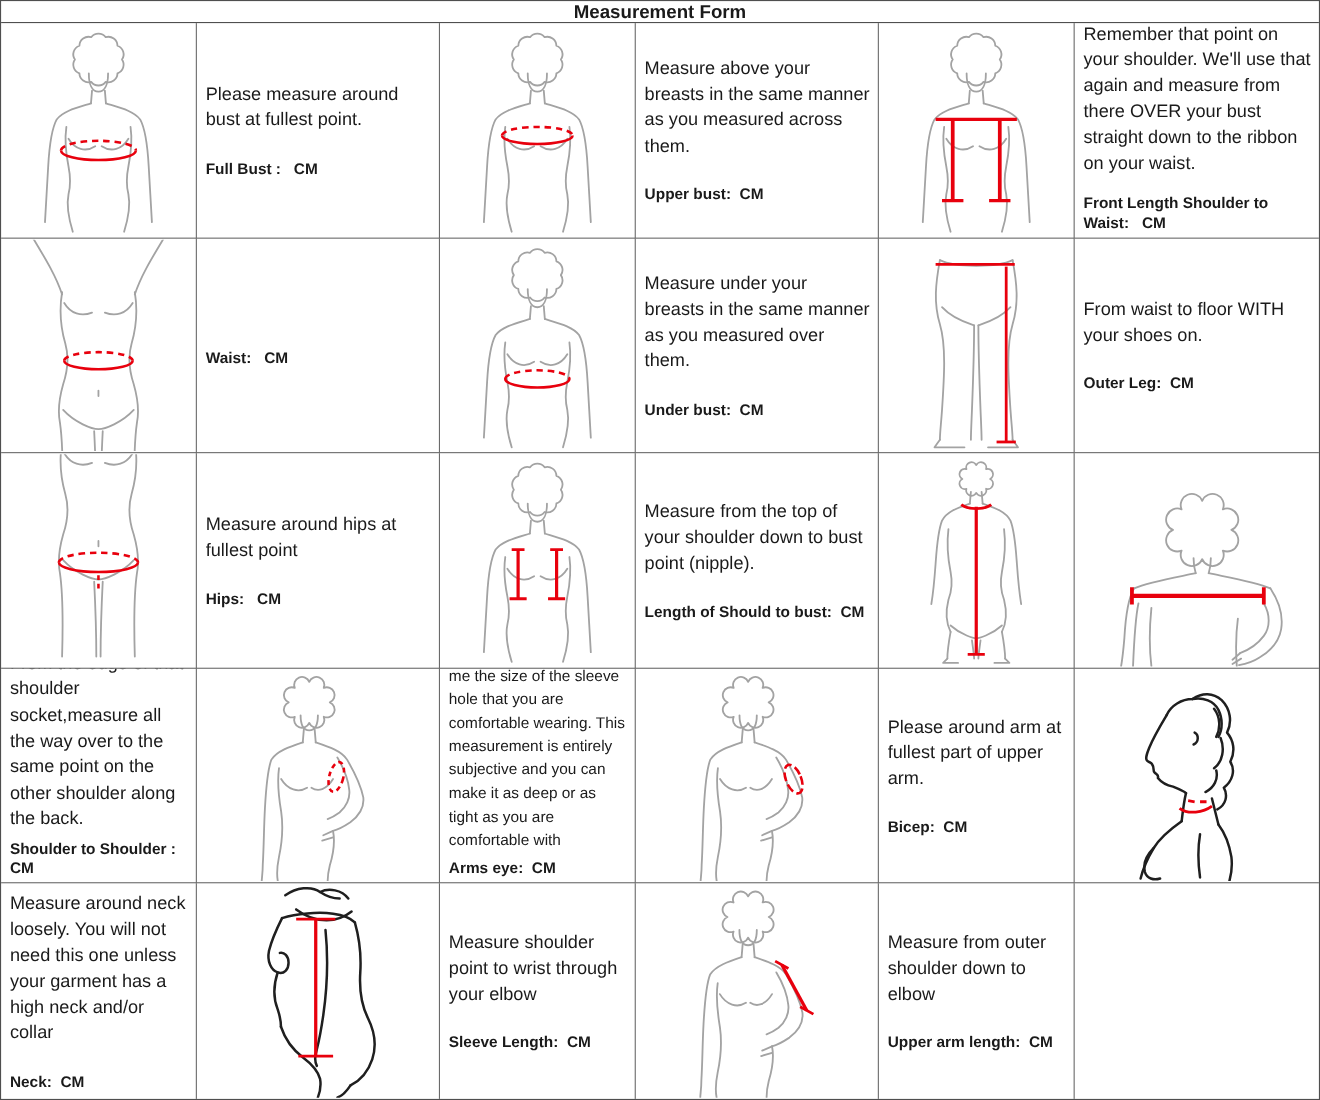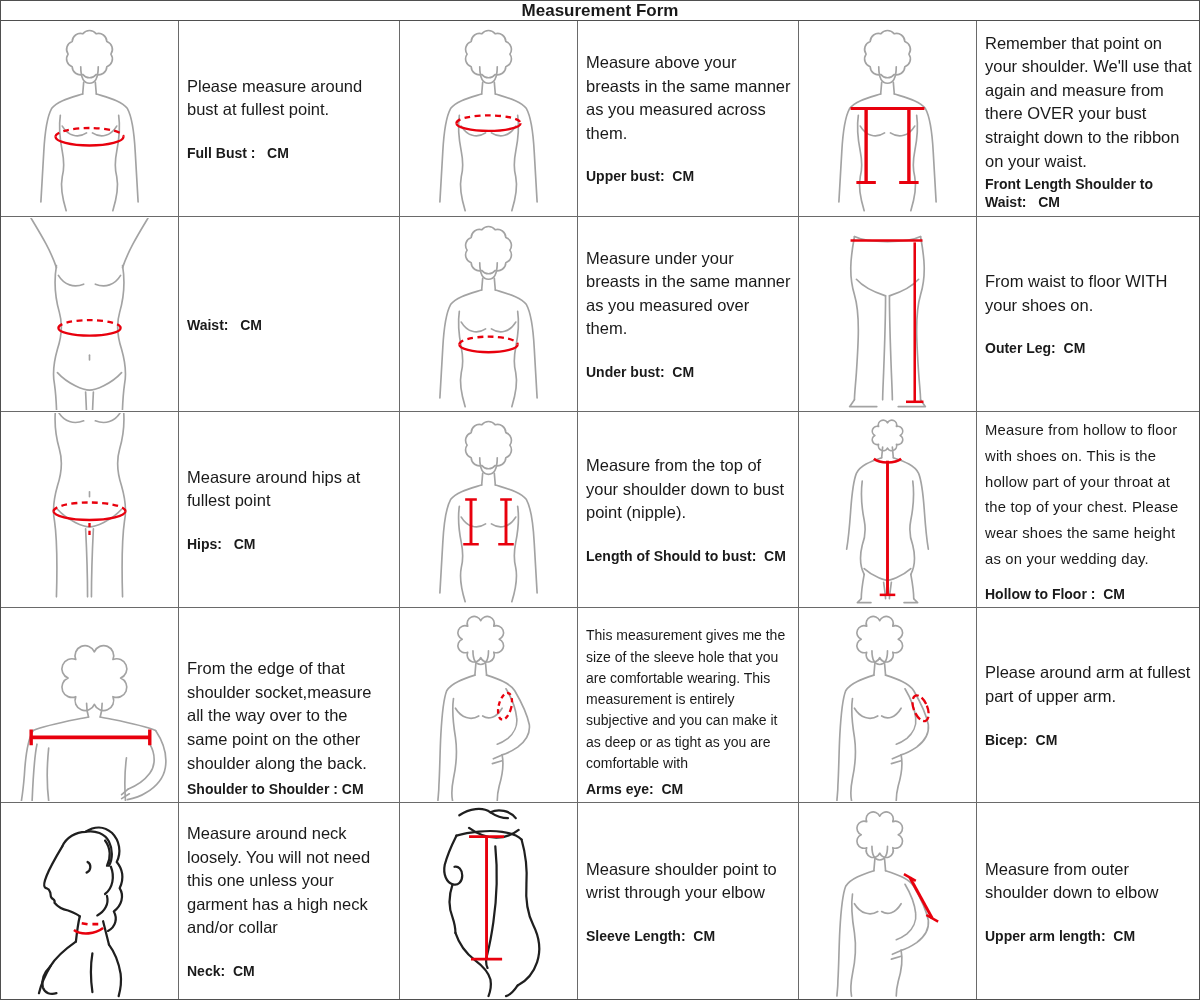--- a/index.html
+++ b/index.html
@@ -15,21 +15,21 @@
   .page > :nth-child(6n+1):not(.hdr){border-right:none;}
   .page > :nth-child(n+26){border-bottom:none;}
   .fc{display:flex;align-items:center;justify-content:center;padding:1px;}
   .fc svg{width:100%;height:100%;}
   .tc{display:flex;flex-direction:column;justify-content:center;padding:4px 7px 4px 8px;}
   .tc.top{justify-content:flex-end;padding-top:3px;}
   .desc{font-size:16.5px;line-height:1.43;white-space:pre-wrap;}
   .label{font-weight:bold;font-size:14px;line-height:1.3;margin-top:22px;white-space:pre-wrap;}
   .sm .desc{font-size:14px;line-height:1.52;}
   .smw .desc{font-size:14.8px;line-height:1.74;letter-spacing:0.2px;}
-  .mt2 .label{margin-top:2px;}
+  .mt2 .label{margin-top:14px;}
   .mt6 .label{margin-top:6px;}
   .mt12 .label{margin-top:12px;}
   .mt16 .label{margin-top:5px;}
   
   .fig{stroke:#a3a3a3;stroke-width:1.7;fill:none;}
   .fig.dark{stroke:#1f1f1f;stroke-width:2.3;}
   .fig .red{stroke:#e8000d;stroke-width:2.4;fill:none;}
   .fig .w26{stroke-width:2.6}.fig .w3{stroke-width:3}.fig .w35{stroke-width:3.5}.fig .w4{stroke-width:4}
   .fig .dash{stroke-dasharray:6 4.5;}
   .fig .dash2{stroke-dasharray:4.5 3.5;}
@@ -228,24 +228,20 @@
     <div class="label">Length of Should to bust:  CM</div>
   </div>
   <div class="cell fc">
     <svg class="fig" viewBox="0 0 180 196">
       <use href="#sym-stand"></use>
       <path class="red w26" d="M76,46 C82,51 98,51 104,46"></path>
       <path class="red w3" d="M90,48 L90,186"></path>
       <path class="red w26" d="M82,186 L98,186"></path>
     </svg>
   </div>
-  <div class="cell tc top smw mt12">
-    <div class="desc">Measure from hollow to floor with shoes on. This is the hollow part of your throat at the top of your chest. Please wear shoes the same height as on your wedding day.</div>
-    <div class="label">Hollow to Floor :  CM</div>
-  </div>
 
   <div class="cell fc">
     <svg class="fig" viewBox="0 0 180 196">
       <use href="#sym-back-shoulders"></use>
       <path class="red w4" d="M30,131 L152,131"></path>
       <path class="red w35" d="M30,123 L30,139 M152,123 L152,139"></path>
     </svg>
   </div>
   <div class="cell tc top mt16">
     <div class="desc">From the edge of that shoulder socket,measure all the way over to the same point on the other shoulder along the back.</div>

